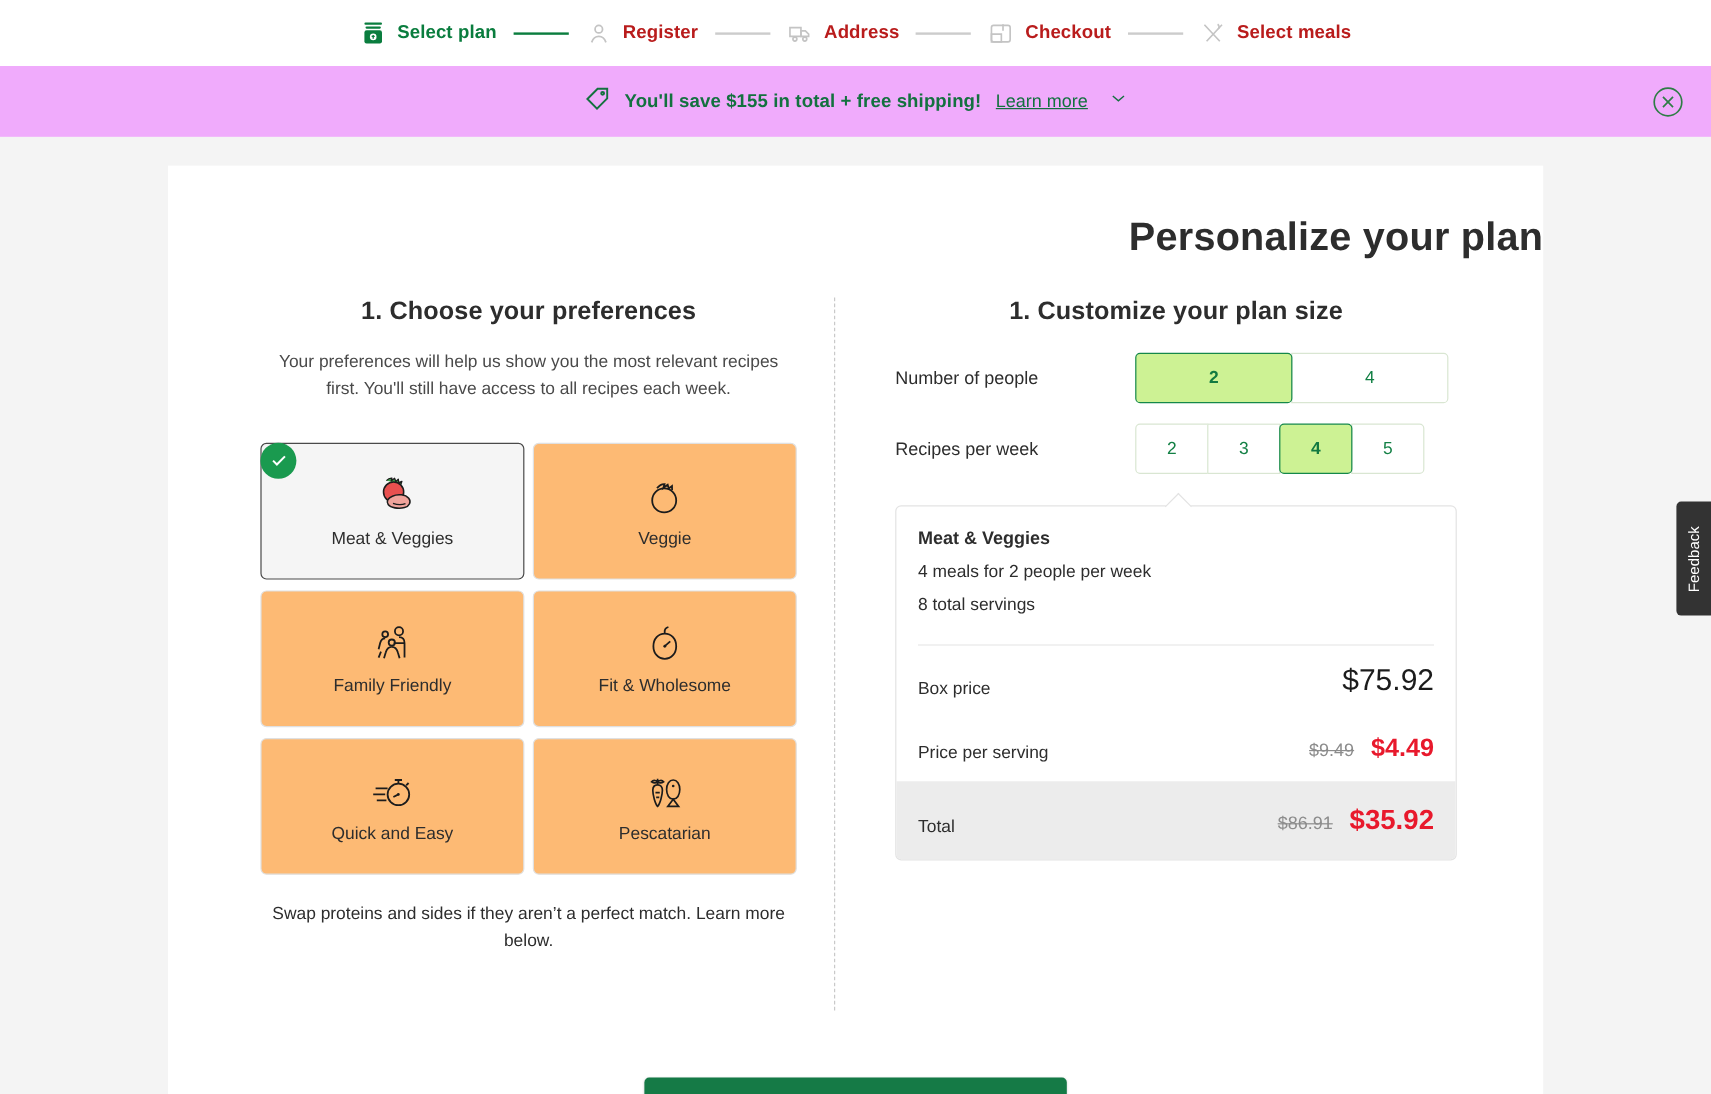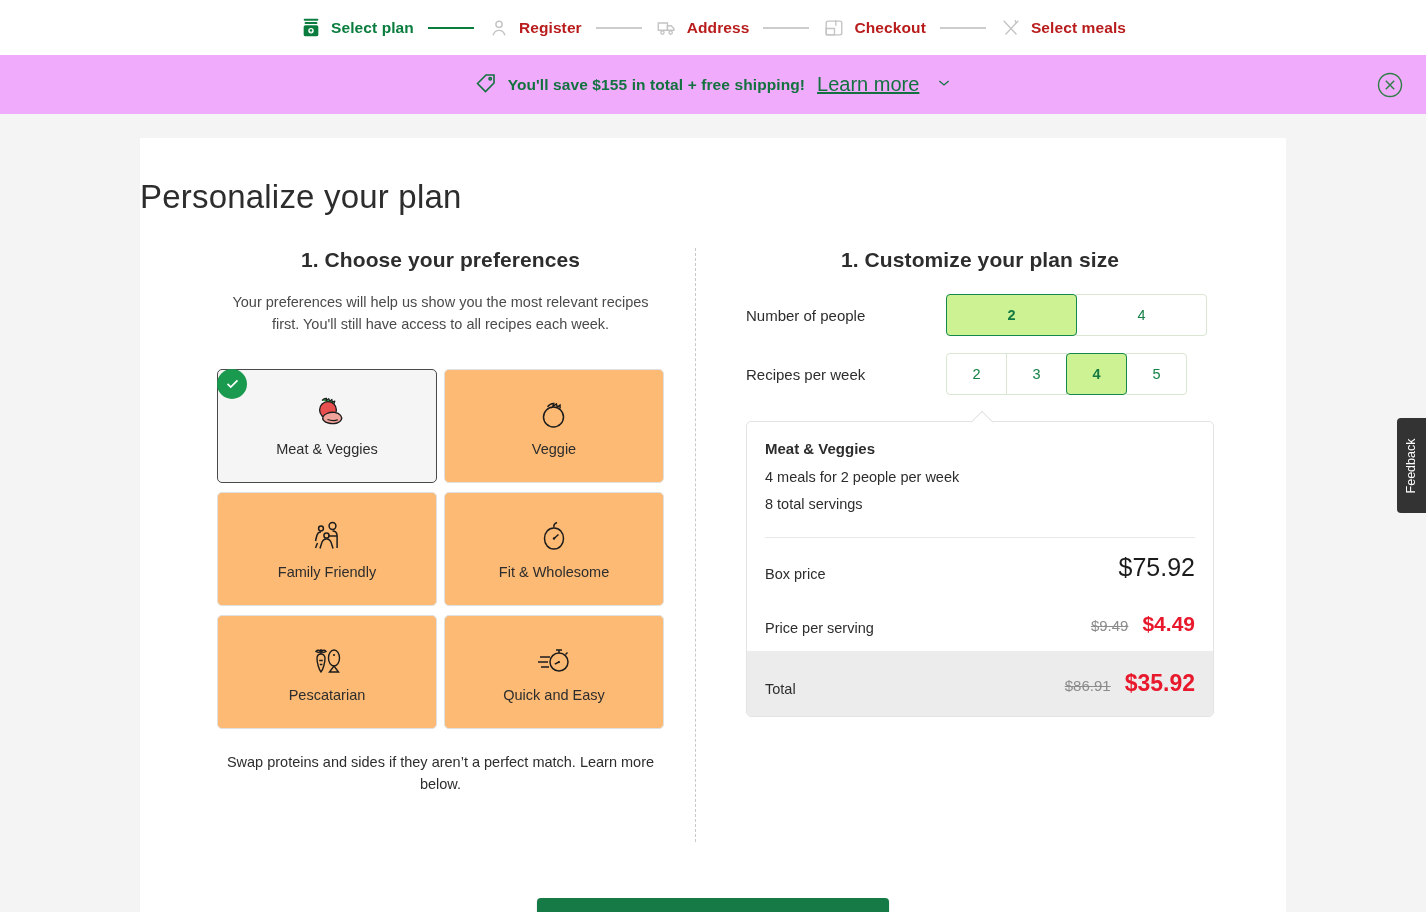--- a/index.html
+++ b/index.html
@@ -31,38 +31,38 @@
   .banner {
     position: relative;
     height: 59px; background: #f0abfc;
     display: flex; align-items: center; justify-content: center;
   }
   .banner-inner { display: flex; align-items: center; gap: 10px; }
   .banner-text {
     font-size: 15.5px; font-weight: 700; color: #13713f; letter-spacing: .1px;
   }
   .banner-link {
-    font-size: 20px; color: #13713f; text-decoration: underline; cursor: pointer;
+    font-size: 15px; color: #13713f; text-decoration: underline; cursor: pointer;
     margin-left: 2px;
   }
   .banner-chev { margin-left: 7px; display: block; }
   .banner-close {
     position: absolute; right: 23px; top: 50%; transform: translateY(-50%);
     width: 26px; height: 26px; cursor: pointer;
   }
 
   
   .page { position: relative; height: 798px; }
   .card {
     position: absolute; left: 140px; top: 24px;
     width: 1146px; height: 790px; background: #ffffff;
   }
   .page-title {
-    text-align: left; margin-top: 40px;
-    font-size: 33px; font-weight: 400; color: #2d2d2d; letter-spacing: .2px;
+    text-align: right; margin-top: 40px;
+    font-size: 33px; font-weight: 700; color: #2d2d2d; letter-spacing: .2px;
   }
 
   .columns {
     display: flex; margin-top: 32px; padding: 0 72px;
     position: relative;
   }
   .col-left { width: 500px; padding-right: 26px; }
   .divider {
     width: 0; border-left: 1px dashed #c9c9c9;
     margin: 0 0px; height: 594px; align-self: flex-start;
@@ -329,46 +329,46 @@
                 <path d="M20 10.5c-.5-2.5.8-4.3 3-5"></path>
                 <path d="M20 21.5l4.5-4"></path>
                   <circle cx="20" cy="21.5" r="1.2" fill="#1c1c1c" stroke="none"></circle>
               </svg>
             </span>
             <span class="pref-label">Fit &amp; Wholesome</span>
           </div>
 
           <div class="pref-card">
             <span class="pref-icon">
+              <svg viewBox="0 0 40 40" width="40" height="40" fill="none" stroke="#1c1c1c" stroke-width="1.5">
+                <circle cx="25" cy="22" r="9"></circle>
+                <path d="M22 10h6M25 10v3"></path>
+                  <path d="M31.5 14.5l2-2"></path>
+                <path d="M25 22l-4.2 2.2"></path>
+                  <circle cx="25" cy="22" r="1.1" fill="#1c1c1c" stroke="none"></circle>
+                <path d="M6 17h10M4 22h10M7 27h8"></path>
+              </svg>
+            </span>
+            <span class="pref-label">Quick and Easy</span>
+          </div>
+
+          <div class="pref-card">
+            <span class="pref-icon">
               <svg viewBox="0 0 40 40" width="40" height="40" fill="none" stroke="#1c1c1c" stroke-width="1.4">
                 <path d="M14 14c-2.5 0-4 1.8-4 4.6 0 3.8 2 11.4 4 13.4 2-2 4-9.6 4-13.4 0-2.8-1.5-4.6-4-4.6z"></path>
                 <path d="M14 14V9M14 11.5c-2-1.5-3.8-1.5-5 0 1.8 1.2 3.3 1.3 5 0zM14 11.5c2-1.5 3.8-1.5 5 0-1.8 1.2-3.3 1.3-5 0z"></path>
                 <path d="M12.2 20.5h3.6M12.8 24.5h2.6"></path>
                 <path d="M27 10c-3.2 0-5.5 3.5-5.5 8s2.3 8 5.5 8 5.5-3.5 5.5-8-2.3-8-5.5-8z"></path>
                 <path d="M27 26l-4.5 6h9z"></path>
                   <circle cx="27" cy="15" r="1.1" fill="#1c1c1c" stroke="none"></circle>
               </svg>
             </span>
             <span class="pref-label">Pescatarian</span>
           </div>
 
-          <div class="pref-card">
-            <span class="pref-icon">
-              <svg viewBox="0 0 40 40" width="40" height="40" fill="none" stroke="#1c1c1c" stroke-width="1.5">
-                <circle cx="25" cy="22" r="9"></circle>
-                <path d="M22 10h6M25 10v3"></path>
-                  <path d="M31.5 14.5l2-2"></path>
-                <path d="M25 22l-4.2 2.2"></path>
-                  <circle cx="25" cy="22" r="1.1" fill="#1c1c1c" stroke="none"></circle>
-                <path d="M6 17h10M4 22h10M7 27h8"></path>
-              </svg>
-            </span>
-            <span class="pref-label">Quick and Easy</span>
-          </div>
-
         </div>
 
         <p class="swap-note">Swap proteins and sides if they aren’t a perfect match. Learn more below.</p>
       </div>
 
       <div class="divider"></div>
 
       <div class="col-right">
         <h2 class="col-heading">1. Customize your plan size</h2>
 

